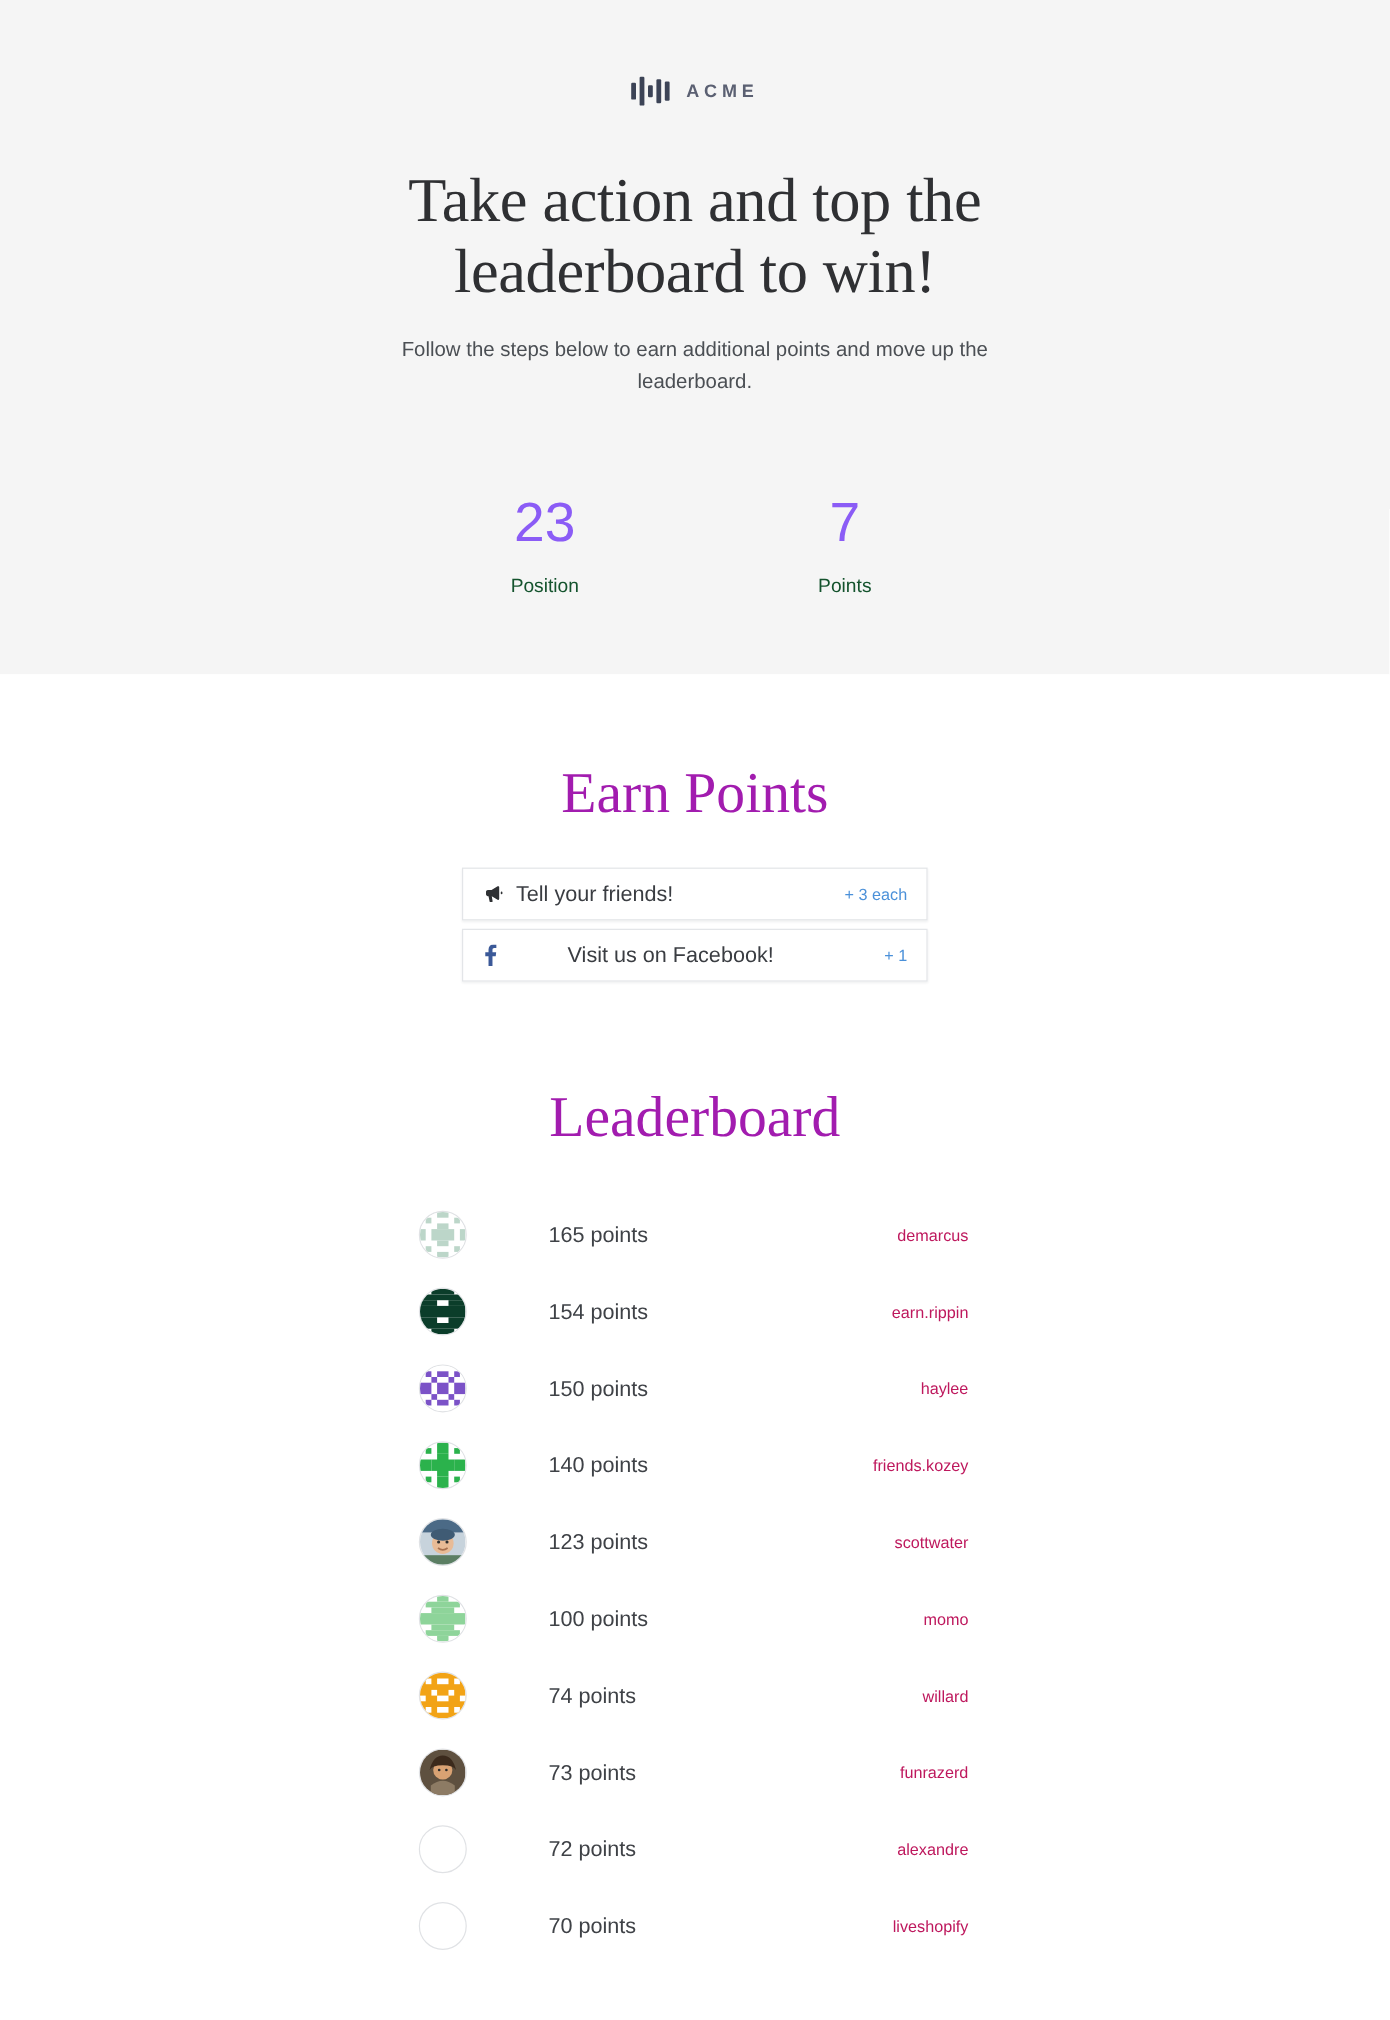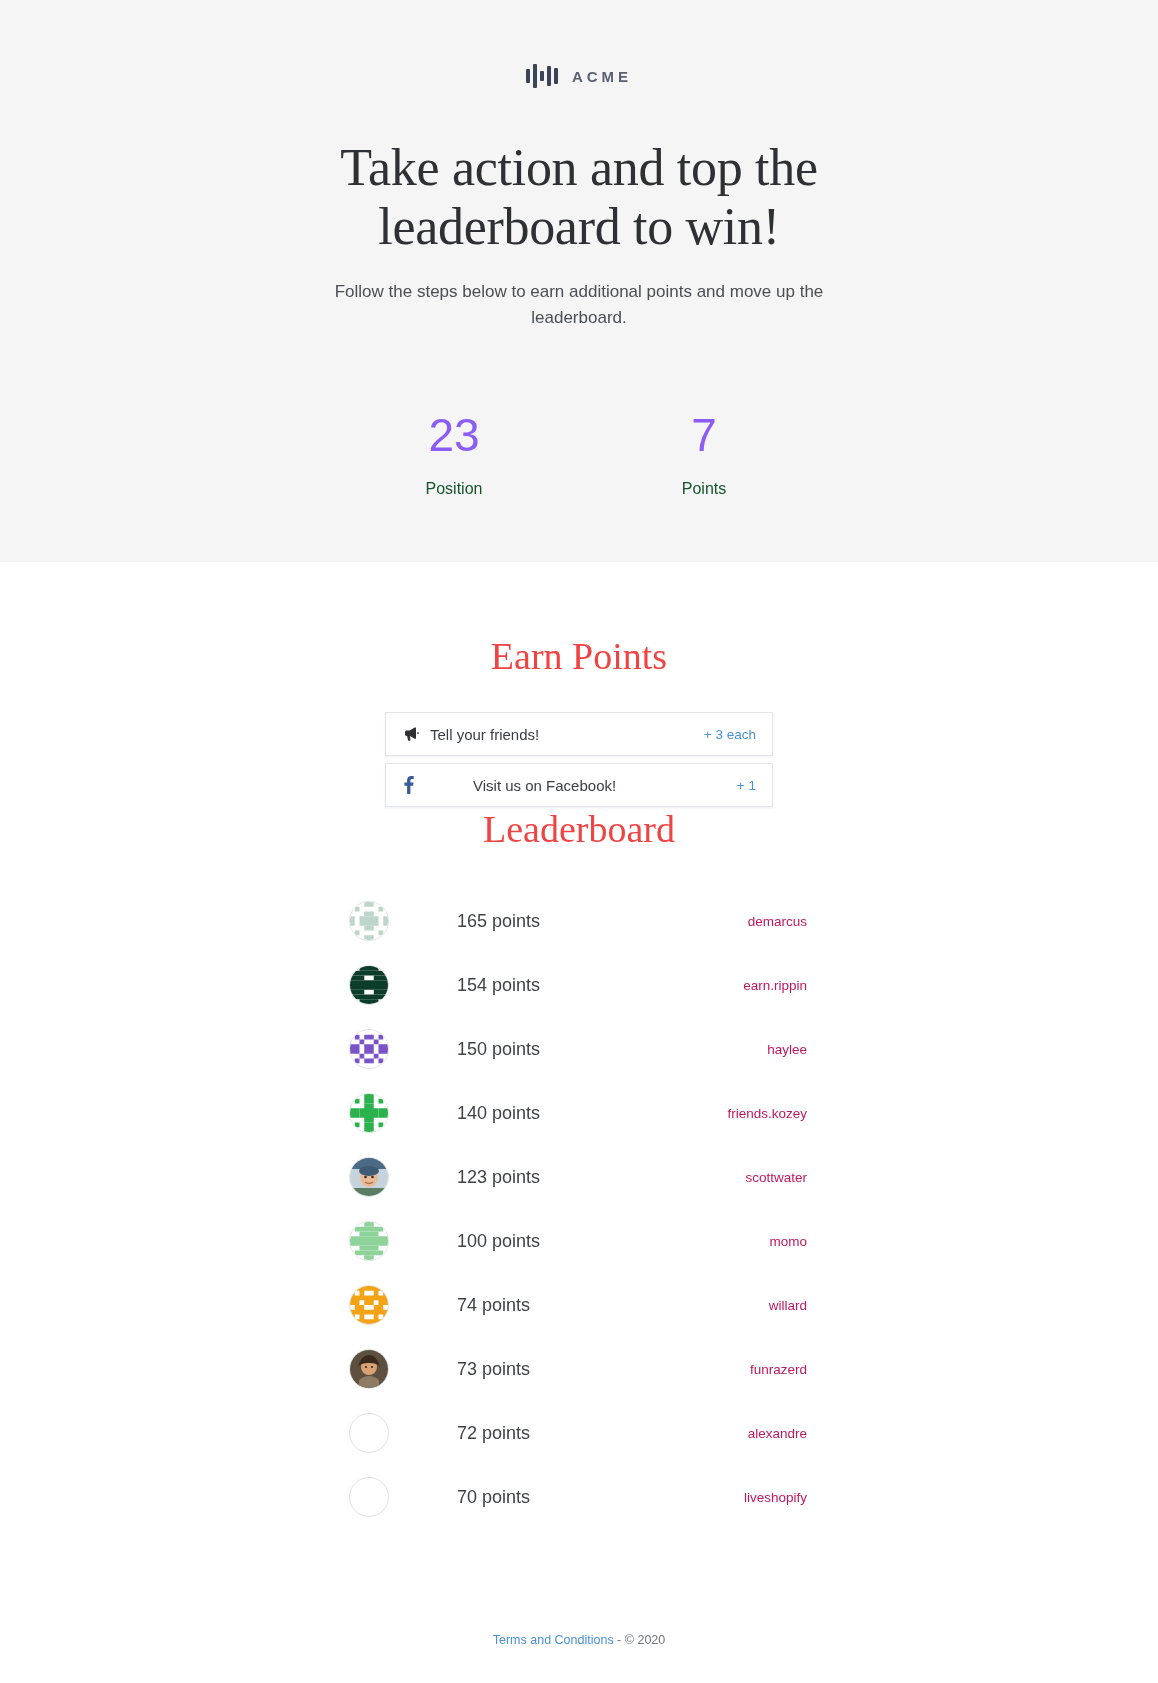--- a/index.html
+++ b/index.html
@@ -96,26 +96,27 @@
   }
 
   
   .main {
     background: #ffffff;
     padding: 72px 0 0 0;
   }
   h2.section-title {
     font-family: "Liberation Serif", serif;
     font-weight: 400;
-    font-size: 38px;
-    color: #ef4444;
+    font-size: 48px;
+    color: #a21caf;
     text-align: center;
     margin: 0 0 34px 0;
   }
   h2.section-title.leaderboard-title {
+    margin-top: 86px;
     margin-bottom: 38px;
   }
 
   .actions {
     width: 388px;
     margin: 0 auto;
   }
   .action-row {
     display: flex;
     align-items: center;
@@ -134,21 +135,21 @@
   .action-icon {
     width: 26px;
     flex: 0 0 26px;
     display: flex;
     align-items: center;
     color: #2f3134;
   }
   .action-icon.fb { color: #3b5998; }
   .action-label {
     flex: 1 1 auto;
-    font-size: 15px;
+    font-size: 18px;
     color: #3a3d42;
   }
   .action-points {
     font-size: 13.5px;
     color: #4a90d9;
     white-space: nowrap;
   }
 
   
   .leaderboard {

